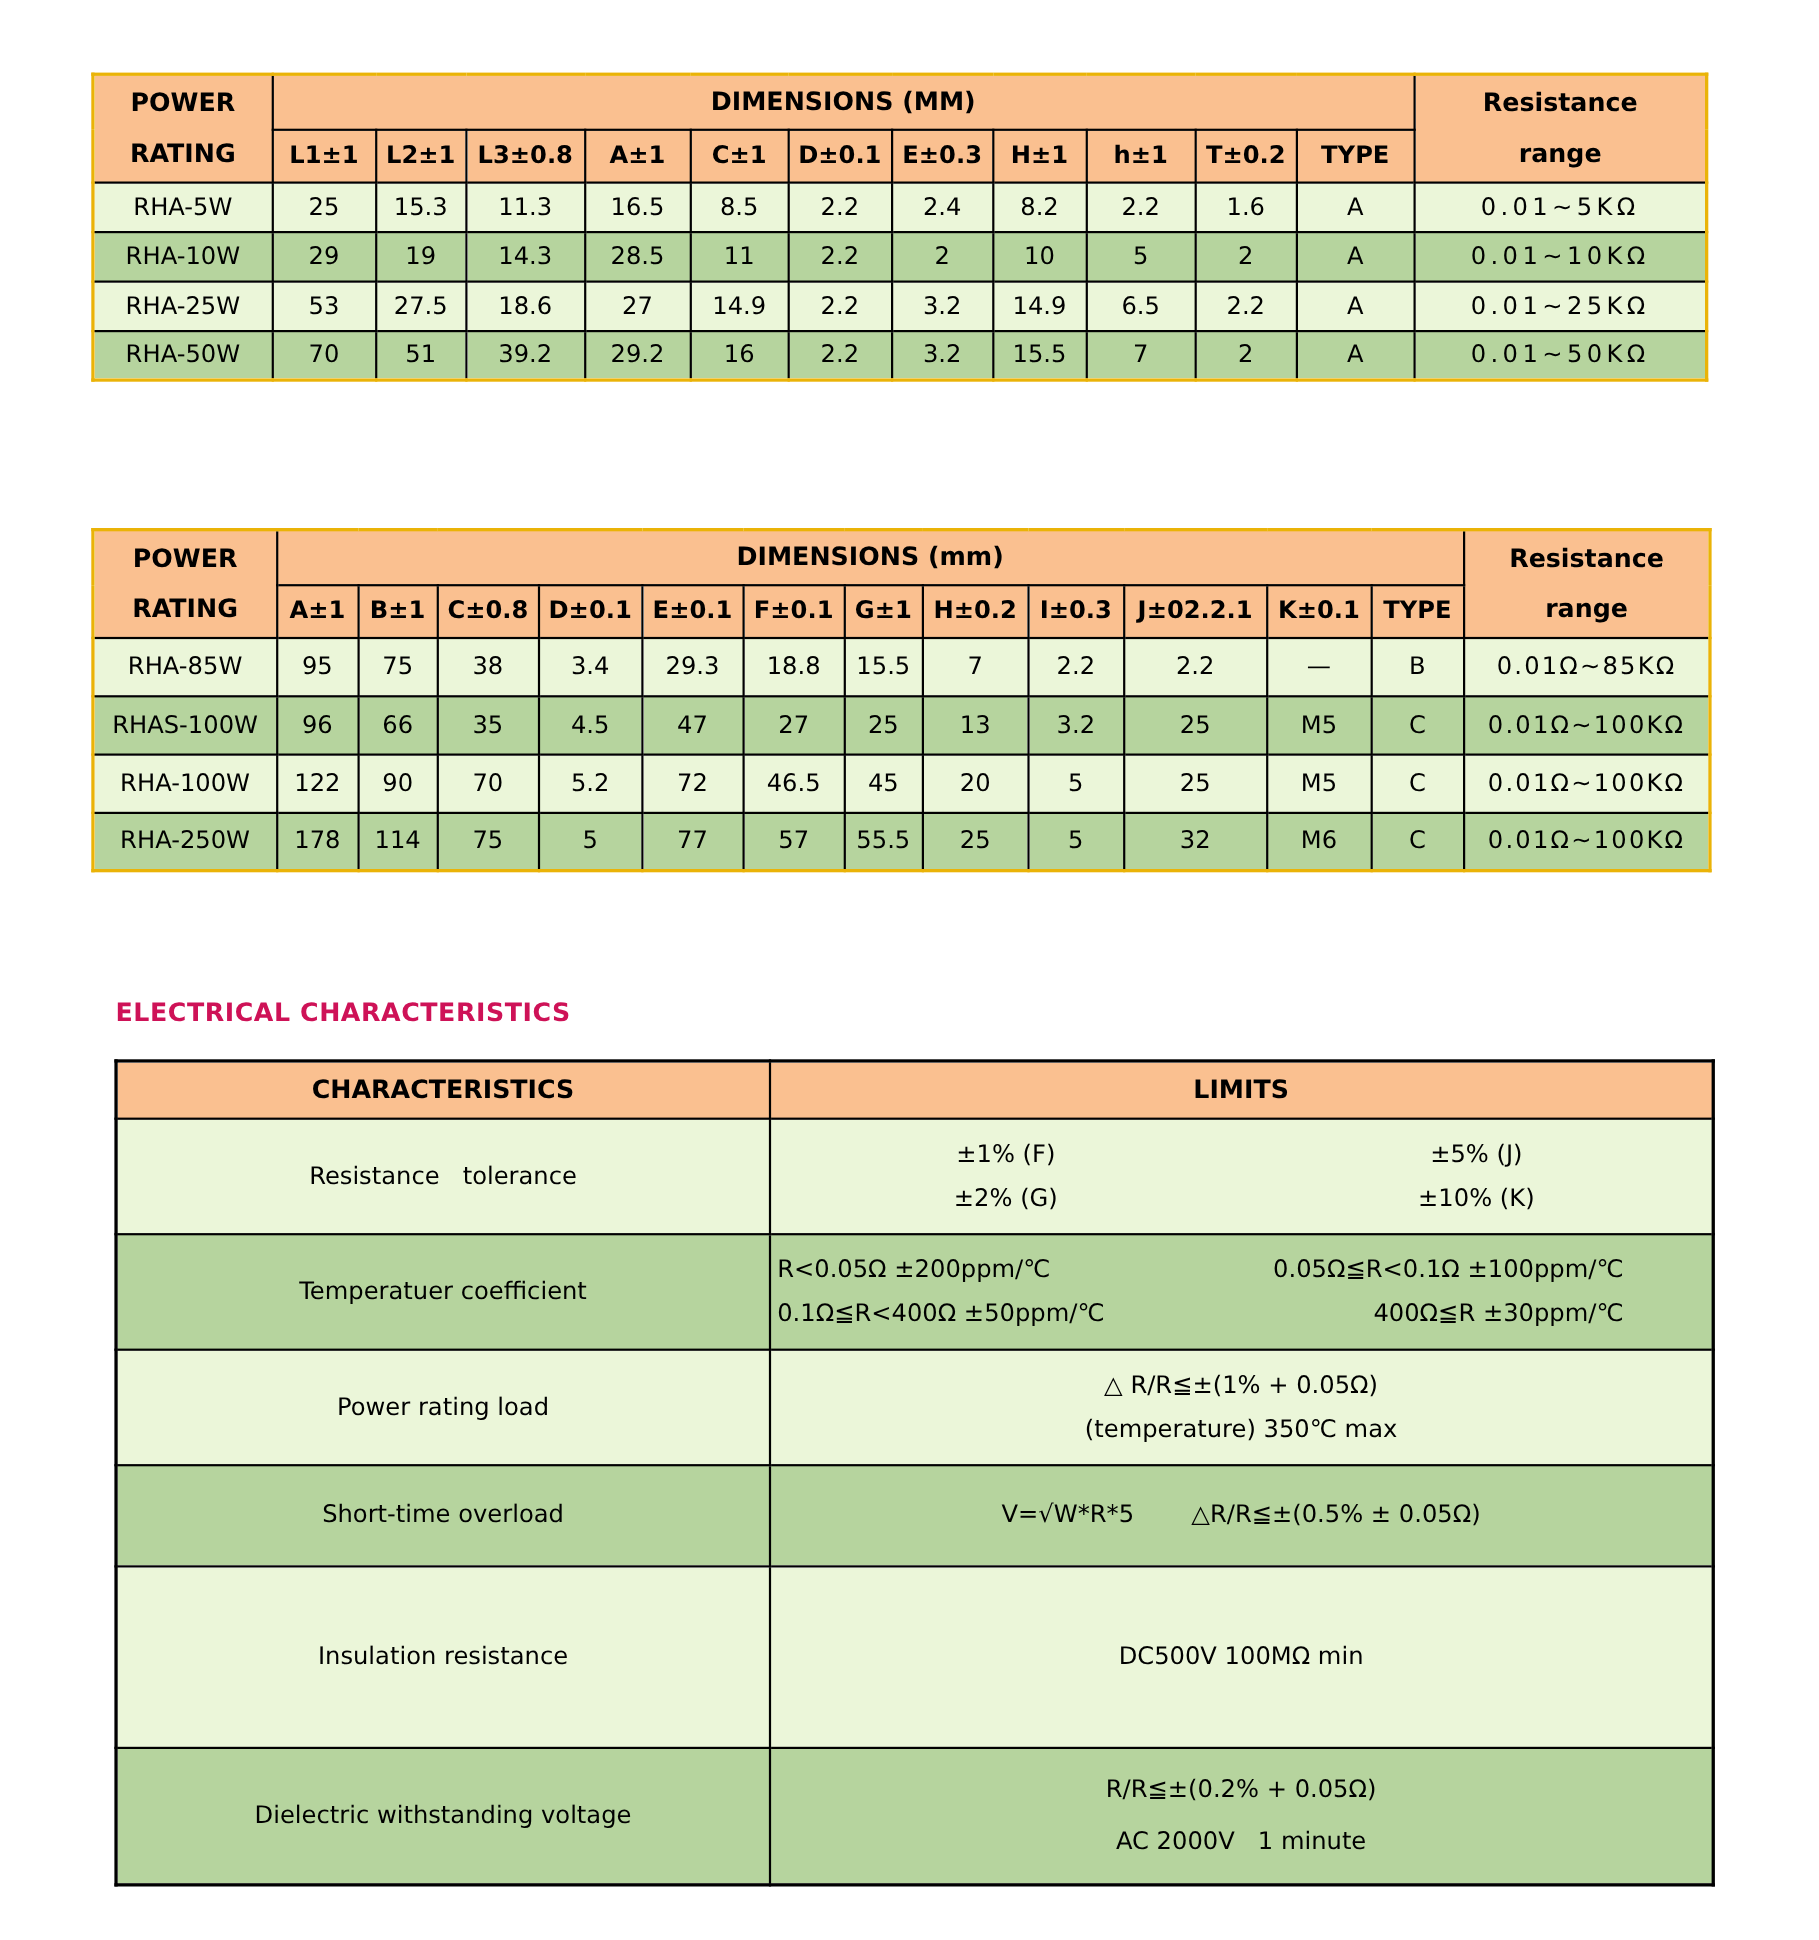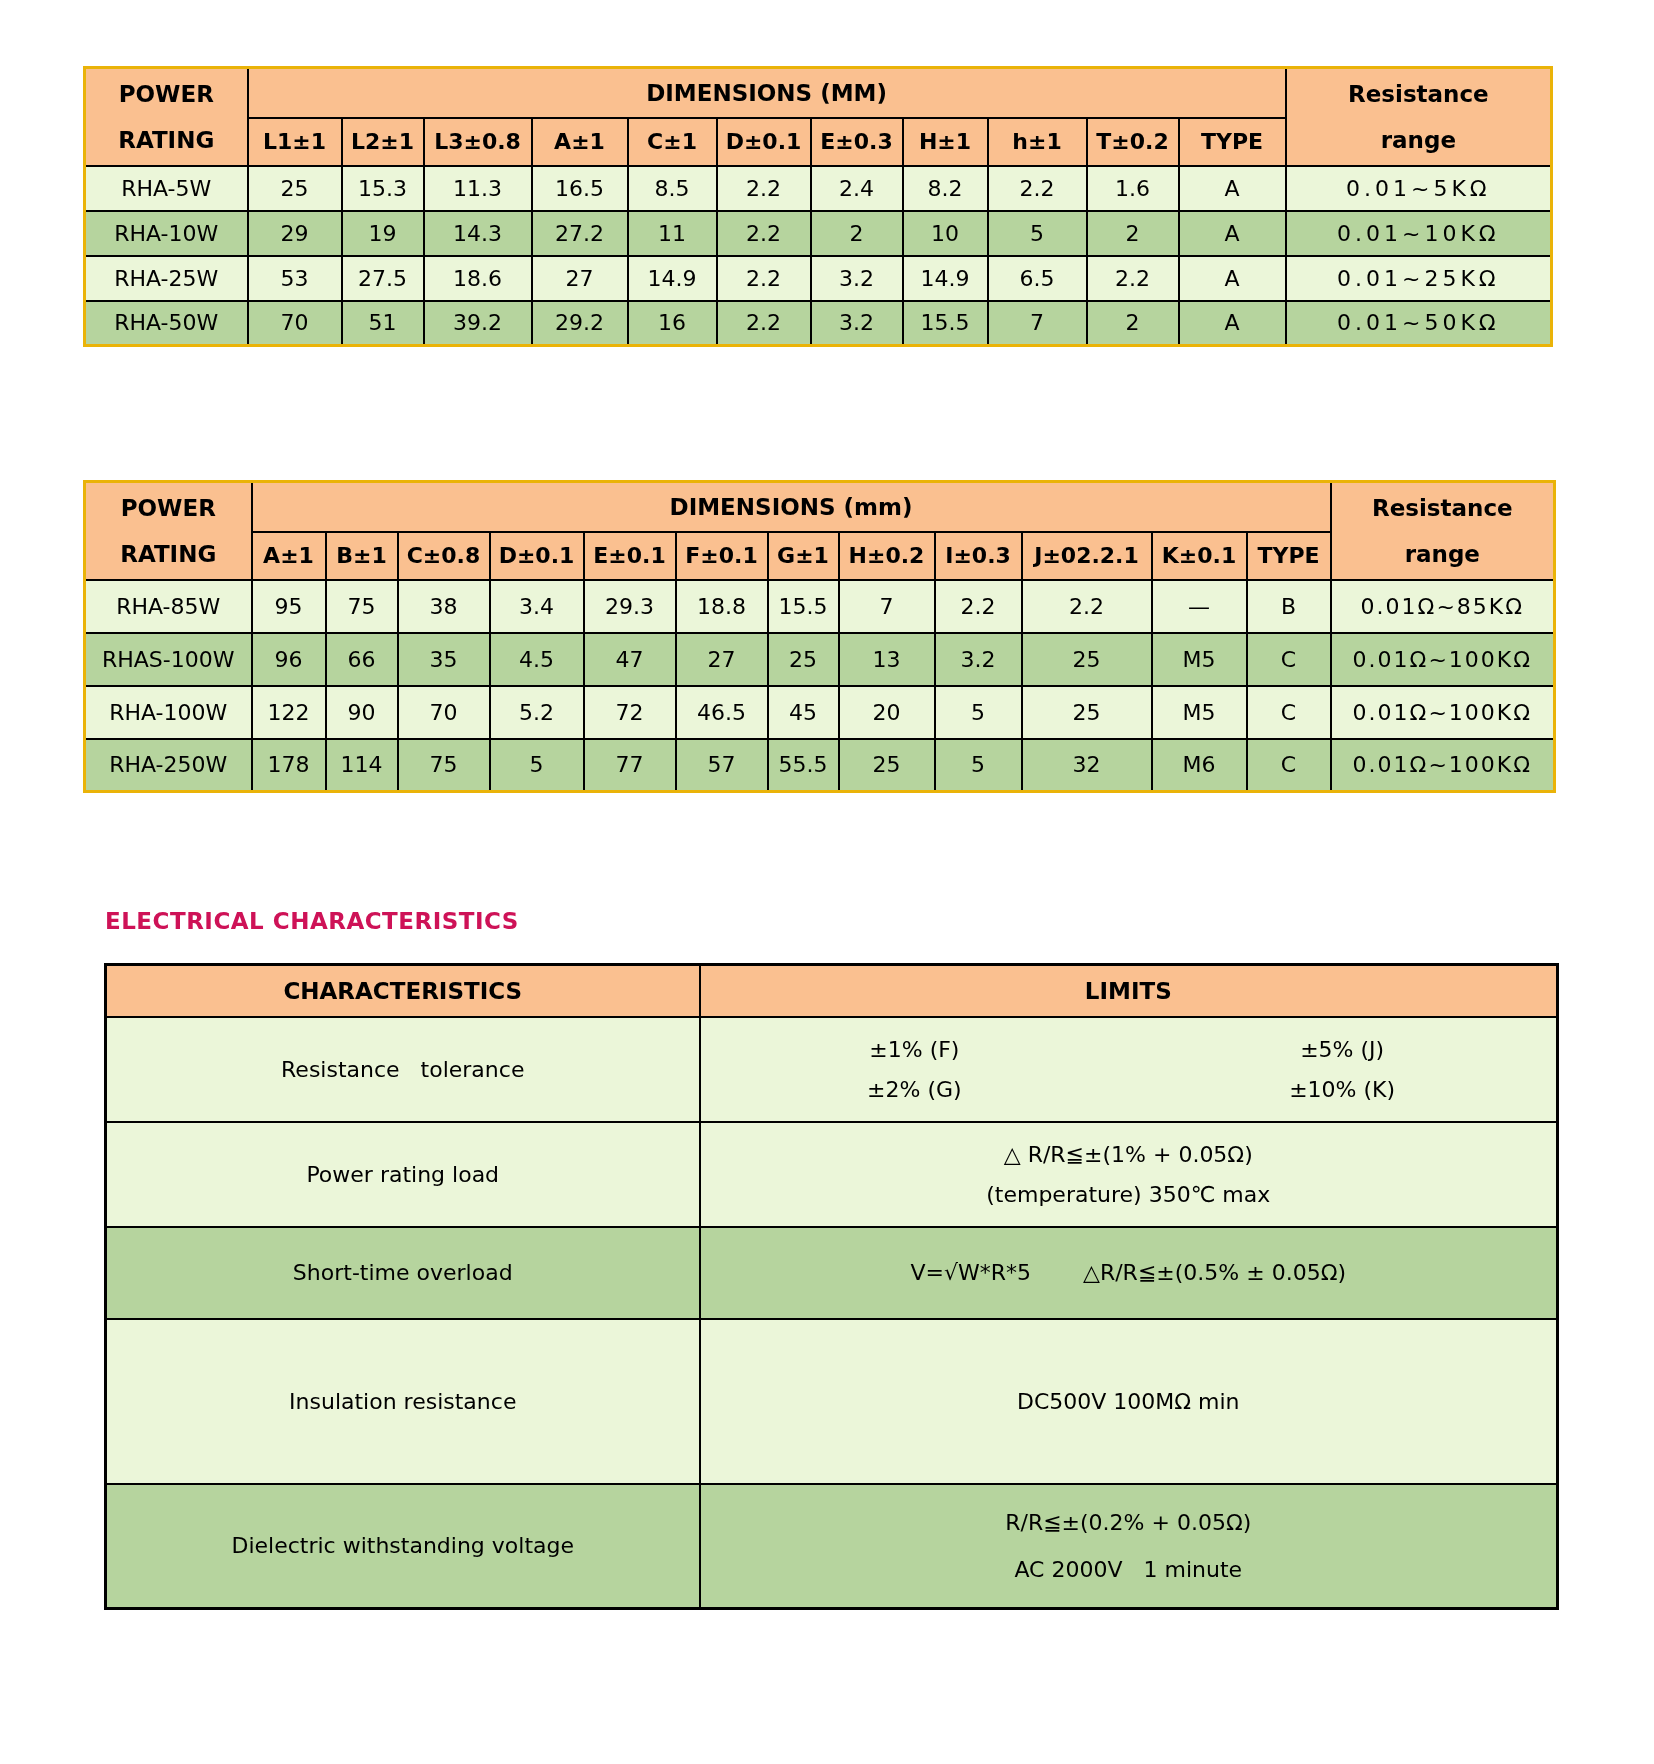--- a/index.html
+++ b/index.html
@@ -114,21 +114,21 @@
           <td>2.2</td>
           <td>1.6</td>
           <td>A</td>
           <td class="res-cell">0.01~5KΩ</td>
         </tr>
         <tr class="shade-dark">
           <td>RHA-10W</td>
           <td>29</td>
           <td>19</td>
           <td>14.3</td>
-          <td>27.2</td>
+          <td>28.5</td>
           <td>11</td>
           <td>2.2</td>
           <td>2</td>
           <td>10</td>
           <td>5</td>
           <td>2</td>
           <td>A</td>
           <td class="res-cell">0.01~10KΩ</td>
         </tr>
         <tr class="shade-light">
@@ -296,20 +296,29 @@
     <tbody>
         <tr class="shade-light" style="height: 105px;">
           <td class="char-label">Resistance   tolerance</td>
           <td class="limits-cell">
             <div class="limit-lines mode-halves" style="height: 95px;">
               <div class="limit-line"><span class="seg">±1% (F)</span><span class="seg">±5% (J)</span></div>
               <div class="limit-line"><span class="seg">±2% (G)</span><span class="seg">±10% (K)</span></div>
             </div>
           </td>
         </tr>
+        <tr class="shade-dark" style="height: 105px;">
+          <td class="char-label">Temperatuer coefficient</td>
+          <td class="limits-cell">
+            <div class="limit-lines mode-edges" style="height: 95px;">
+              <div class="limit-line"><span class="seg">R&lt;0.05Ω ±200ppm/℃</span><span class="seg">0.05Ω≦R&lt;0.1Ω ±100ppm/℃</span></div>
+              <div class="limit-line"><span class="seg">0.1Ω≦R&lt;400Ω ±50ppm/℃</span><span class="seg">400Ω≦R ±30ppm/℃</span></div>
+            </div>
+          </td>
+        </tr>
         <tr class="shade-light" style="height: 105px;">
           <td class="char-label">Power rating load</td>
           <td class="limits-cell">
             <div class="limit-lines mode-center" style="height: 95px;">
               <div class="limit-line"><span class="seg">△ R/R≦±(1% + 0.05Ω)</span></div>
               <div class="limit-line"><span class="seg">(temperature) 350℃ max</span></div>
             </div>
           </td>
         </tr>
         <tr class="shade-dark" style="height: 72px;">

